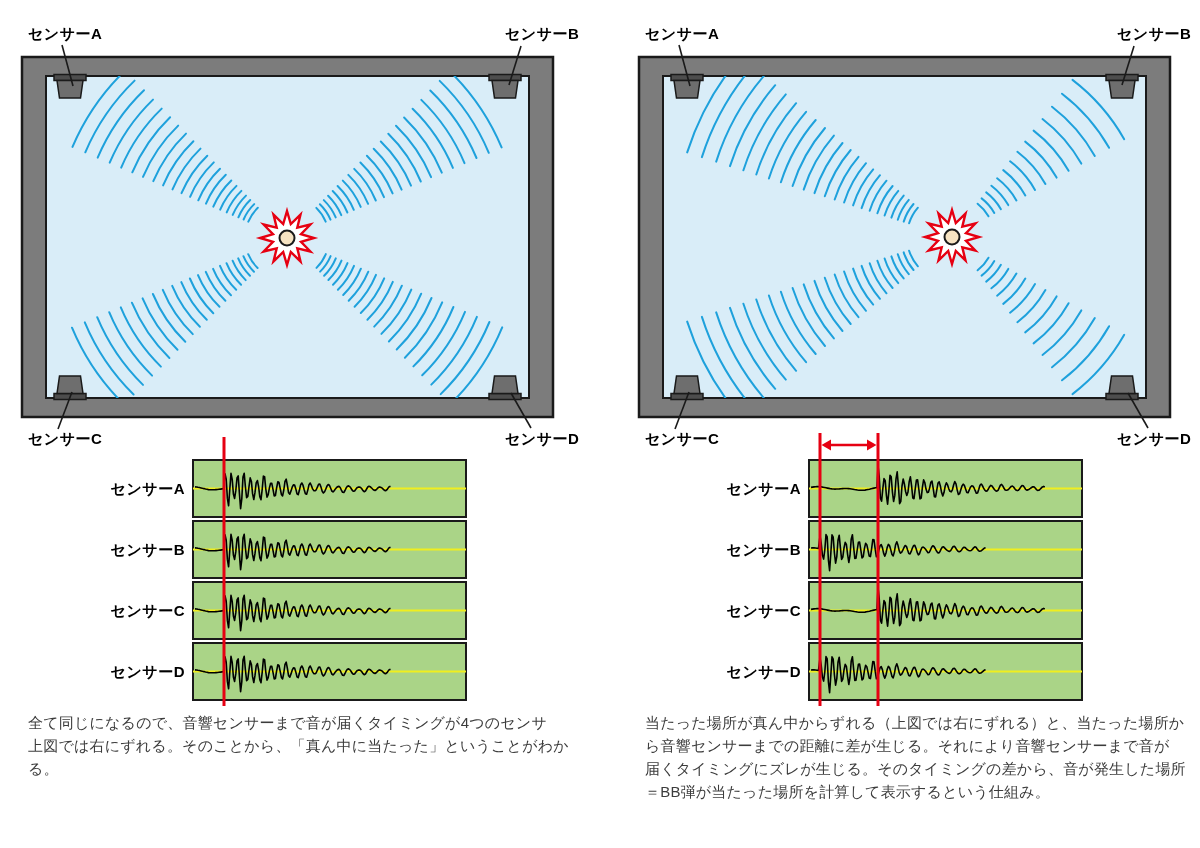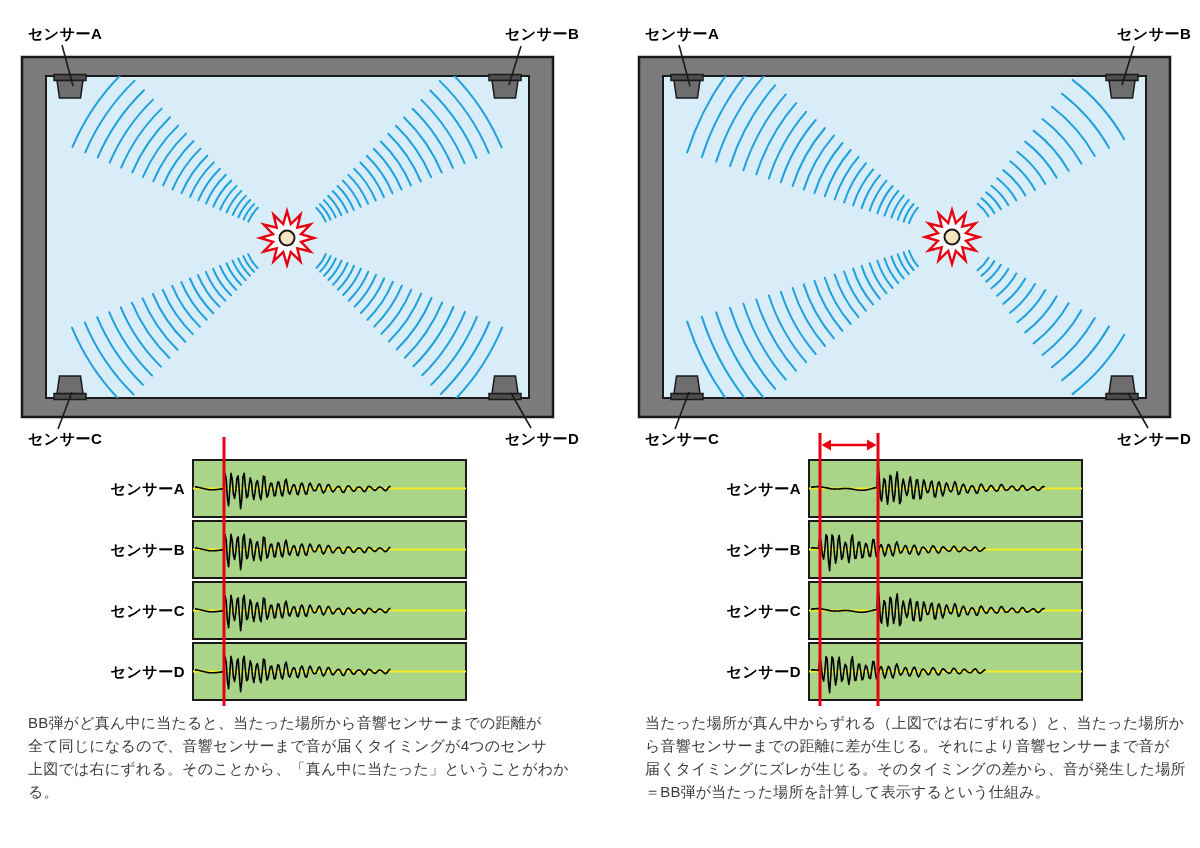--- a/index.html
+++ b/index.html
@@ -293,21 +293,20 @@
   <div class="rlabel" style="left:105px;top:541px">センサーB</div>
   <div class="rlabel" style="left:105px;top:602px">センサーC</div>
   <div class="rlabel" style="left:105px;top:663px">センサーD</div>
 
   <div class="rlabel" style="left:721px;top:480px">センサーA</div>
   <div class="rlabel" style="left:721px;top:541px">センサーB</div>
   <div class="rlabel" style="left:721px;top:602px">センサーC</div>
   <div class="rlabel" style="left:721px;top:663px">センサーD</div>
 
   <div class="caption" style="left:28px;top:711px">
-    <div>BB弾がど真ん中に当たると、当たった場所から音響センサーまでの距離が</div>
     <div>全て同じになるので、音響センサーまで音が届くタイミングが4つのセンサ</div>
     <div>上図では右にずれる。そのことから、「真ん中に当たった」ということがわか</div>
     <div>る。</div>
   </div>
   <div class="caption" style="left:645px;top:711px">
     <div>当たった場所が真ん中からずれる（上図では右にずれる）と、当たった場所か</div>
     <div>ら音響センサーまでの距離に差が生じる。それにより音響センサーまで音が</div>
     <div>届くタイミングにズレが生じる。そのタイミングの差から、音が発生した場所</div>
     <div>＝BB弾が当たった場所を計算して表示するという仕組み。</div>
   </div>

